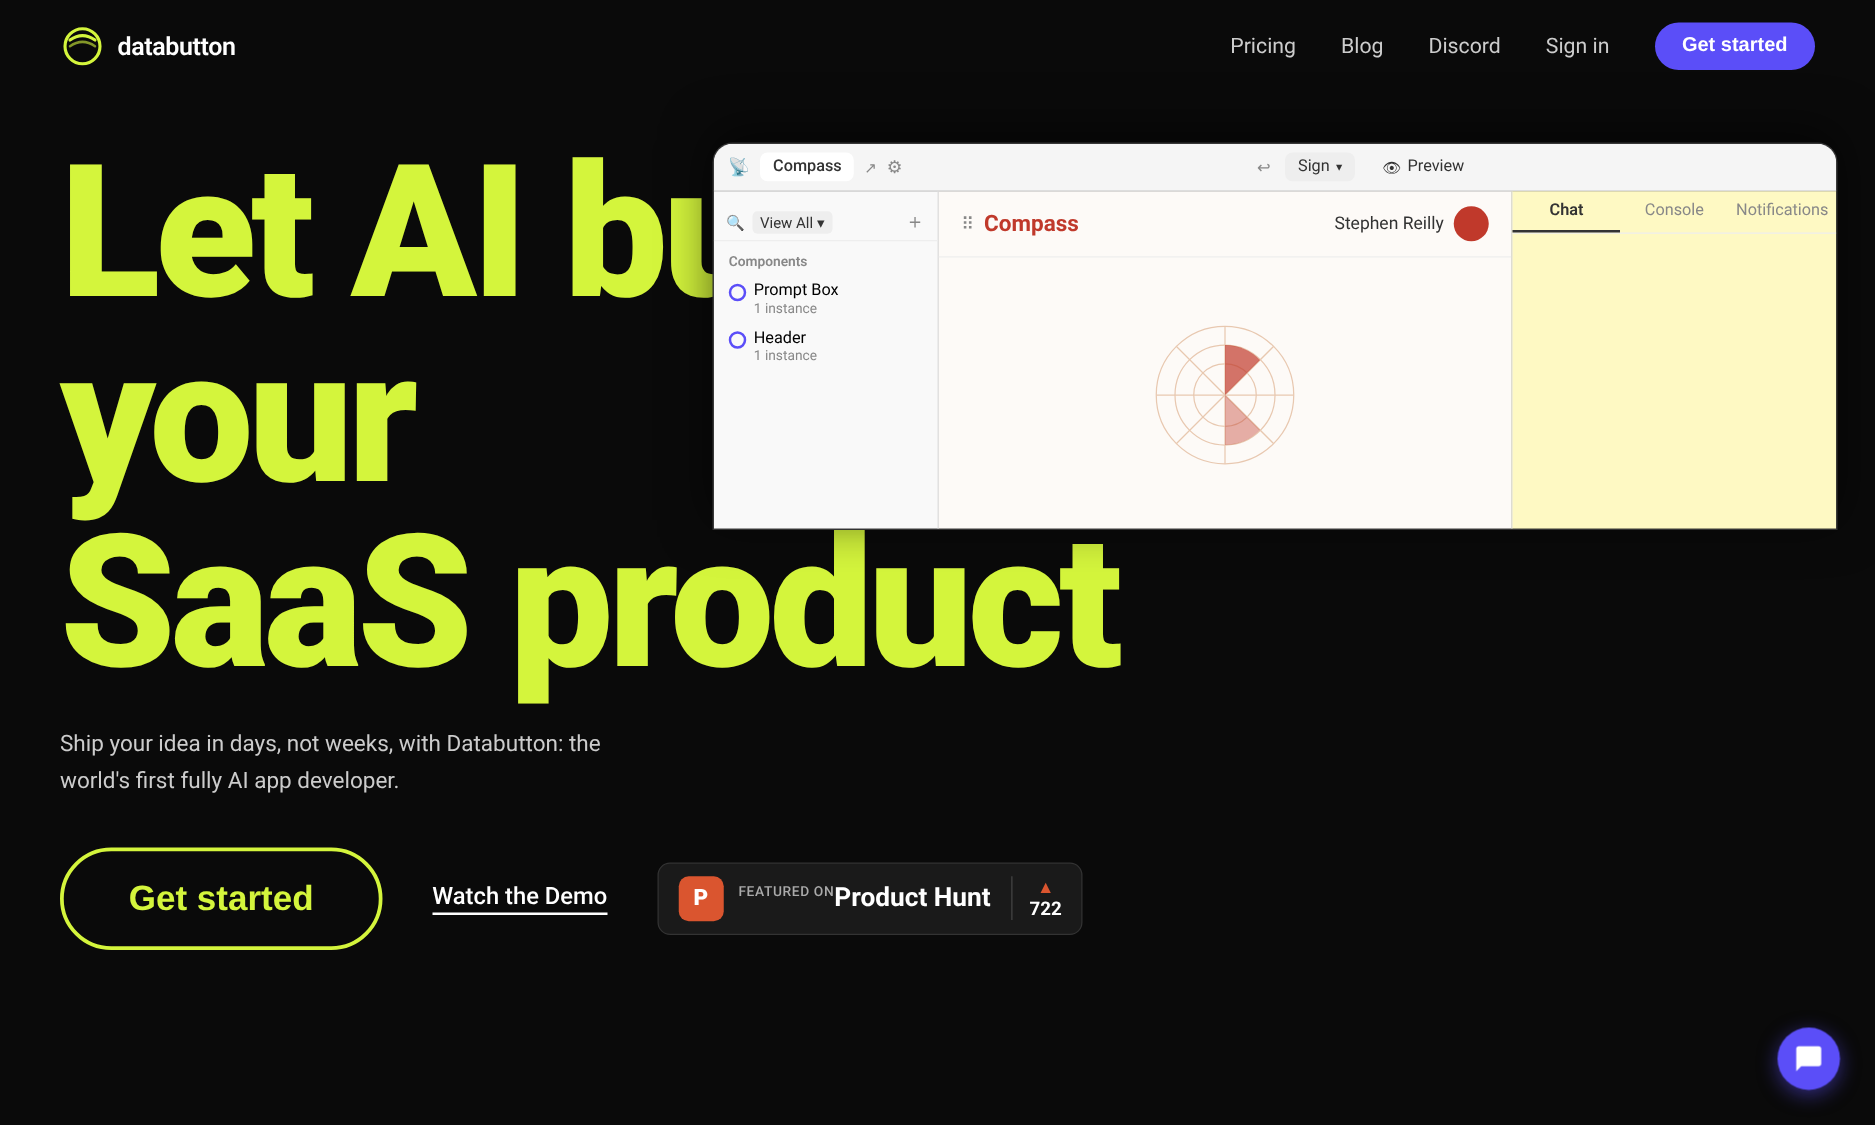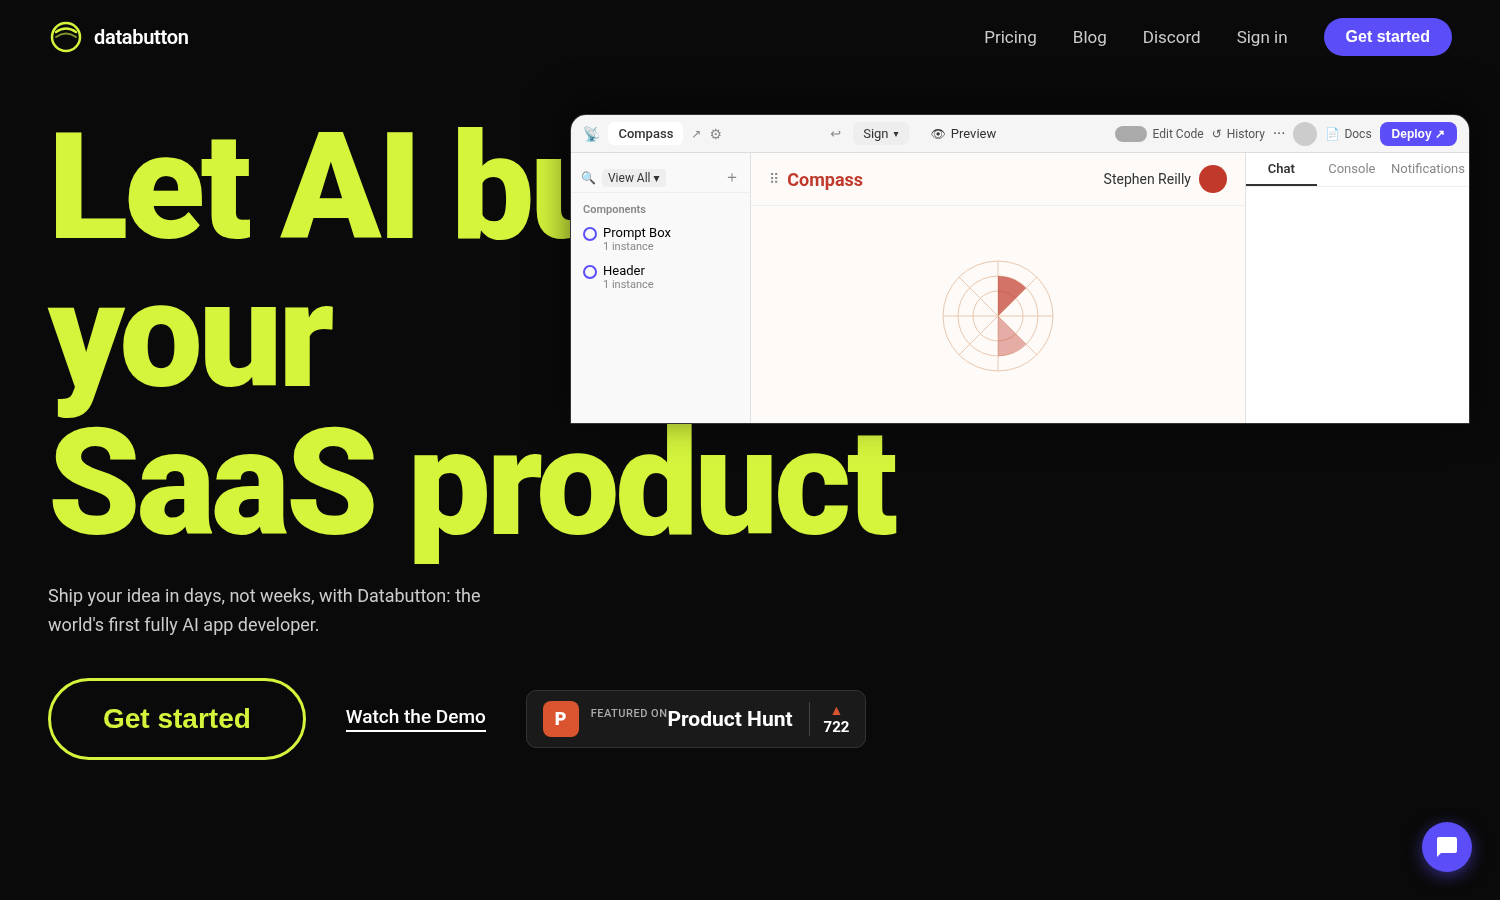--- a/index.html
+++ b/index.html
@@ -444,22 +444,22 @@
     }
 
     .user-avatar-app {
       width: 28px;
       height: 28px;
       border-radius: 50%;
       background: #c0392b;
     }
 
     .chat-panel {
-      width: 224px;
-      background: #ffffff;
+      width: 260px;
+      background: #fef9c3;
       border-left: 1px solid #e0e0e0;
     }
 
     .chat-tabs {
       display: flex;
       border-bottom: 1px solid #eee;
     }
 
     .chat-tab {
       flex: 1;
@@ -573,37 +573,20 @@
         <div class="app-nav-btn">
           <span>Sign</span>
           <span style="font-size:10px;">▾</span>
         </div>
         <div class="app-preview-btn">
           <span style="font-size:12px;">👁</span>
           <span>Preview</span>
         </div>
       </div>
 
-      <div class="app-toolbar-right">
-        <div class="edit-code-toggle">
-          <div class="toggle-pill"></div>
-          <span>Edit Code</span>
-        </div>
-        <div class="history-btn">
-          <span>↺</span>
-          <span>History</span>
-        </div>
-        <span class="dots-btn">···</span>
-        <div class="avatar-sm"></div>
-        <div class="docs-btn">
-          <span>📄</span>
-          <span>Docs</span>
-        </div>
-        <button class="deploy-btn-app">Deploy ↗</button>
-      </div>
     </div>
 
     <div class="app-content">
 
       <div class="app-sidebar">
         <div class="sidebar-search-row">
           <span class="sidebar-search-icon">🔍</span>
           <div class="view-all-select">
             <span>View All</span>
             <span> ▾</span>

